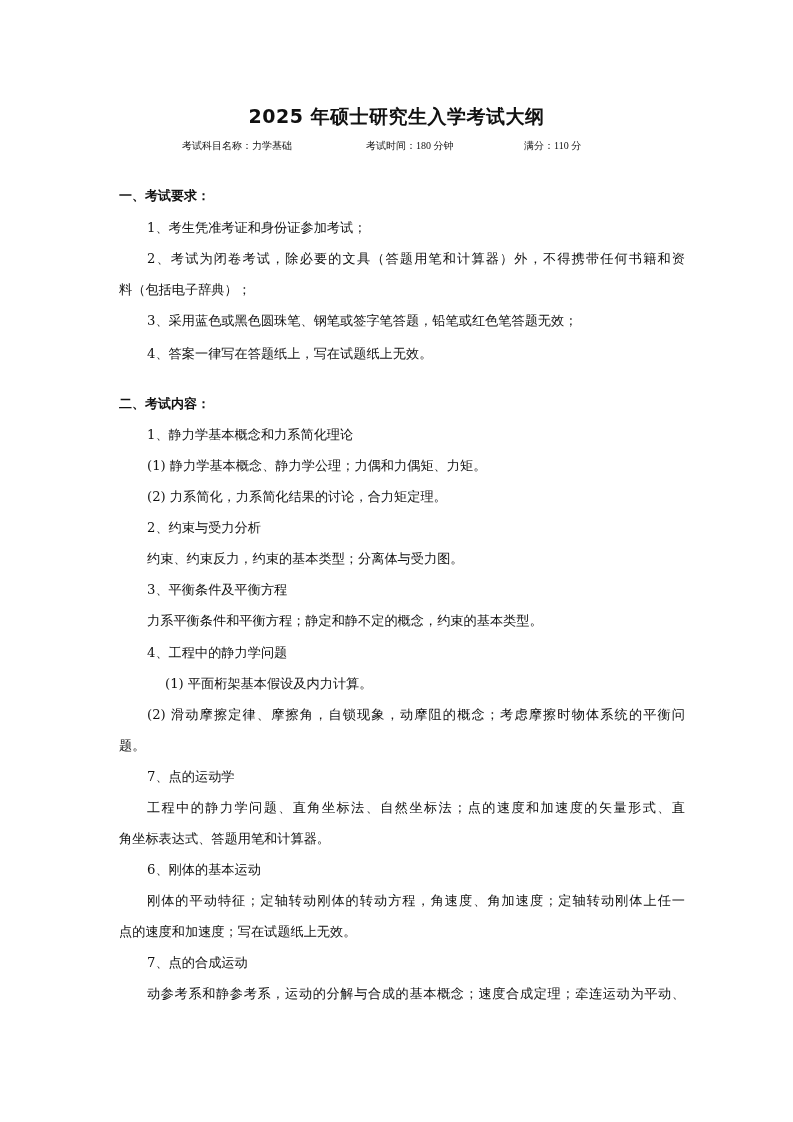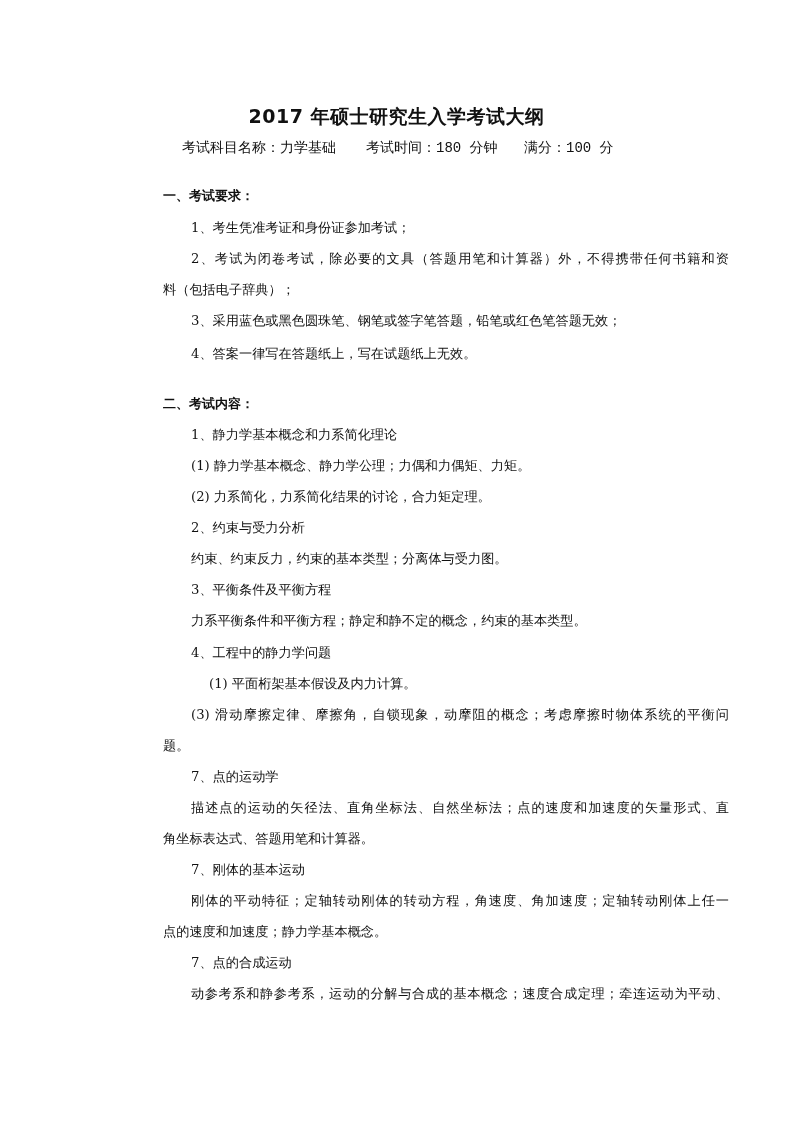--- a/index.html
+++ b/index.html
@@ -1,56 +1,56 @@
 <!DOCTYPE html>
 <html><head>
   <meta charset="utf-8">
   <style>
     html, body { margin: 0; padding: 0; background: #ffffff; }
     body { width: 793px; height: 1122px; position: relative; overflow: hidden;
            font-family: "DejaVu Serif", "Liberation Serif", serif; color: #111; }
     .title { position: absolute; left: 0; width: 793px; top: 104px; text-align: center;
              font-family: "DejaVu Sans", "Liberation Sans", sans-serif; font-weight: bold;
              font-size: 19px; letter-spacing: 0.5px; }
-    .meta { position: absolute; top: 139px; font-family: Liberation Mono, monospace;
-            font-size: 14px; }
-    .line { position: absolute; font-size: 13.2px; white-space: nowrap; line-height: 18px; margin-left: 44px; }
+    .meta { position: absolute; top: 139px; font-family: Liberation Serif, serif;
+            font-size: 10px; }
+    .line { position: absolute; font-size: 13.2px; white-space: nowrap; line-height: 18px; }
     .h { font-family: "DejaVu Sans", "Liberation Sans", sans-serif; font-weight: bold; font-size: 13px; }
     .justify { width: 566px; text-align: justify; text-align-last: justify; }
   </style>
 </head>
 <body>
 
 <div>
-  <div class="title">2017 年硕士研究生入学考试大纲</div>
+  <div class="title">2025 年硕士研究生入学考试大纲</div>
 
   <div class="meta" style="left:182px">考试科目名称：力学基础</div>
   <div class="meta" style="left:366px">考试时间：180 分钟</div>
-  <div class="meta" style="left:524px">满分：100 分</div>
+  <div class="meta" style="left:524px">满分：110 分</div>
 
   <div class="line h" style="left:119px;top:187px">一、考试要求：</div>
   <div class="line" style="left:147px;top:219px">1、考生凭准考证和身份证参加考试；</div>
   <div class="line justify" style="left:147px;top:250px;width:538px">2、考试为闭卷考试，除必要的文具（答题用笔和计算器）外，不得携带任何书籍和资</div>
   <div class="line" style="left:119px;top:281px">料（包括电子辞典）；</div>
   <div class="line" style="left:147px;top:312px">3、采用蓝色或黑色圆珠笔、钢笔或签字笔答题，铅笔或红色笔答题无效；</div>
   <div class="line" style="left:147px;top:345px">4、答案一律写在答题纸上，写在试题纸上无效。</div>
 
   <div class="line h" style="left:119px;top:395px">二、考试内容：</div>
   <div class="line" style="left:147px;top:426px">1、静力学基本概念和力系简化理论</div>
   <div class="line" style="left:147px;top:457px">(1) 静力学基本概念、静力学公理；力偶和力偶矩、力矩。</div>
   <div class="line" style="left:147px;top:488px">(2) 力系简化，力系简化结果的讨论，合力矩定理。</div>
   <div class="line" style="left:147px;top:519px">2、约束与受力分析</div>
   <div class="line" style="left:147px;top:550px">约束、约束反力，约束的基本类型；分离体与受力图。</div>
   <div class="line" style="left:147px;top:581px">3、平衡条件及平衡方程</div>
   <div class="line" style="left:147px;top:612px">力系平衡条件和平衡方程；静定和静不定的概念，约束的基本类型。</div>
   <div class="line" style="left:147px;top:644px">4、工程中的静力学问题</div>
   <div class="line" style="left:165px;top:675px">(1) 平面桁架基本假设及内力计算。</div>
-  <div class="line justify" style="left:147px;top:706px;width:538px">(3) 滑动摩擦定律、摩擦角，自锁现象，动摩阻的概念；考虑摩擦时物体系统的平衡问</div>
+  <div class="line justify" style="left:147px;top:706px;width:538px">(2) 滑动摩擦定律、摩擦角，自锁现象，动摩阻的概念；考虑摩擦时物体系统的平衡问</div>
   <div class="line" style="left:119px;top:737px">题。</div>
   <div class="line" style="left:147px;top:768px">7、点的运动学</div>
-  <div class="line justify" style="left:147px;top:799px;width:538px">描述点的运动的矢径法、直角坐标法、自然坐标法；点的速度和加速度的矢量形式、直</div>
+  <div class="line justify" style="left:147px;top:799px;width:538px">工程中的静力学问题、直角坐标法、自然坐标法；点的速度和加速度的矢量形式、直</div>
   <div class="line" style="left:119px;top:830px">角坐标表达式、答题用笔和计算器。</div>
-  <div class="line" style="left:147px;top:861px">7、刚体的基本运动</div>
+  <div class="line" style="left:147px;top:861px">6、刚体的基本运动</div>
   <div class="line justify" style="left:147px;top:892px;width:538px">刚体的平动特征；定轴转动刚体的转动方程，角速度、角加速度；定轴转动刚体上任一</div>
-  <div class="line" style="left:119px;top:923px">点的速度和加速度；静力学基本概念。</div>
+  <div class="line" style="left:119px;top:923px">点的速度和加速度；写在试题纸上无效。</div>
   <div class="line" style="left:147px;top:954px">7、点的合成运动</div>
   <div class="line justify" style="left:147px;top:985px;width:538px">动参考系和静参考系，运动的分解与合成的基本概念；速度合成定理；牵连运动为平动、</div>
 </div>
 
 </body></html>

